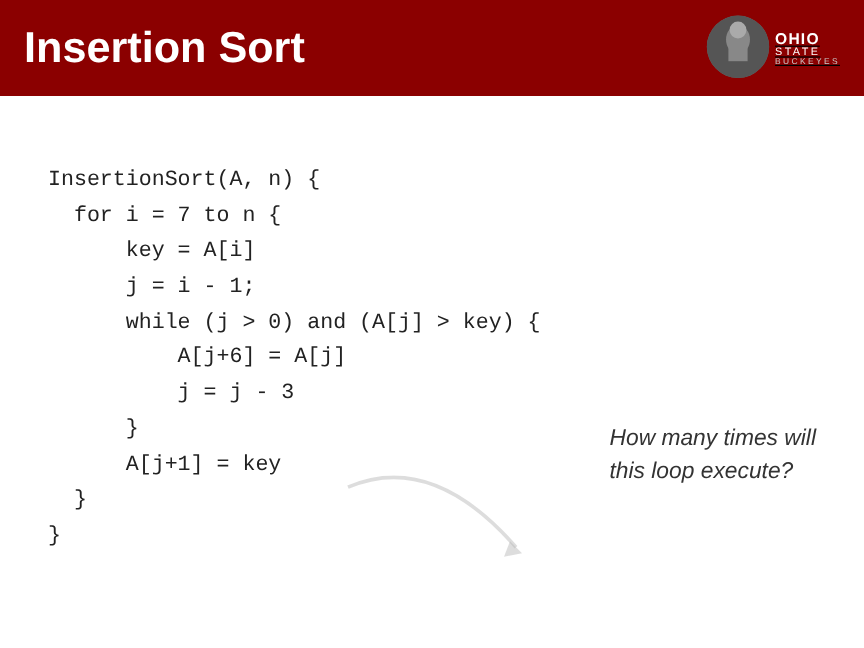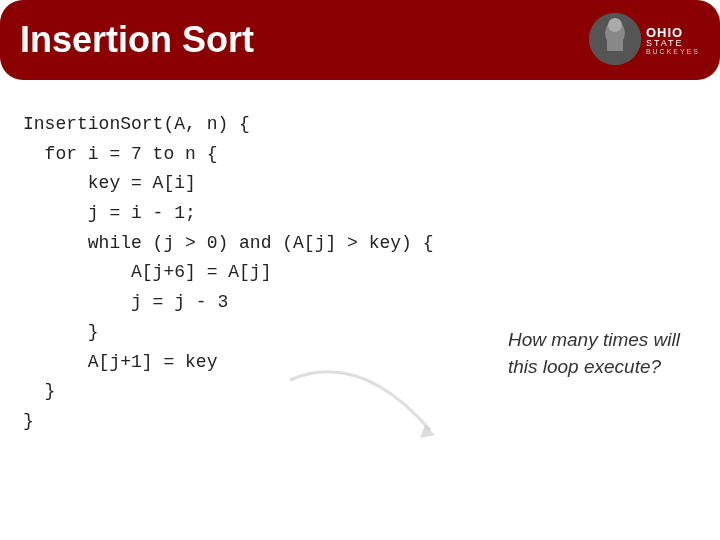--- a/index.html
+++ b/index.html
@@ -21,39 +21,39 @@
 
     
     .header {
       background: #8B0000;
       width: 100%;
       height: 80px;
       display: flex;
       align-items: center;
       padding: 0 20px;
       position: relative;
-      border-radius: 23px;
     }
 
     .header-title {
       color: #fff;
       font-size: 36px;
       font-weight: bold;
       font-family: Arial, sans-serif;
     }
 
     
     .logo-area {
       position: absolute;
       right: 20px;
       top: 50%;
       transform: translateY(-50%);
       display: flex;
       flex-direction: column;
       align-items: flex-end;
+      text-decoration: underline;
     }
 
     .logo-circle {
       width: 52px;
       height: 52px;
       background: #666;
       border-radius: 50%;
       display: flex;
       align-items: center;
       justify-content: center;
@@ -93,22 +93,23 @@
       margin-left: 5px;
     }
 
     .logo-wrapper {
       display: flex;
       align-items: center;
     }
 
     
     .content {
-      padding: 30px 40px 20px 23px;
+      padding: 30px 40px 20px 40px;
       position: relative;
+      margin-top: 26px;
     }
 
     
     .code-block {
       font-family: 'Courier New', Courier, monospace;
       font-size: 18px;
       line-height: 1.65;
       color: #222;
     }
 

